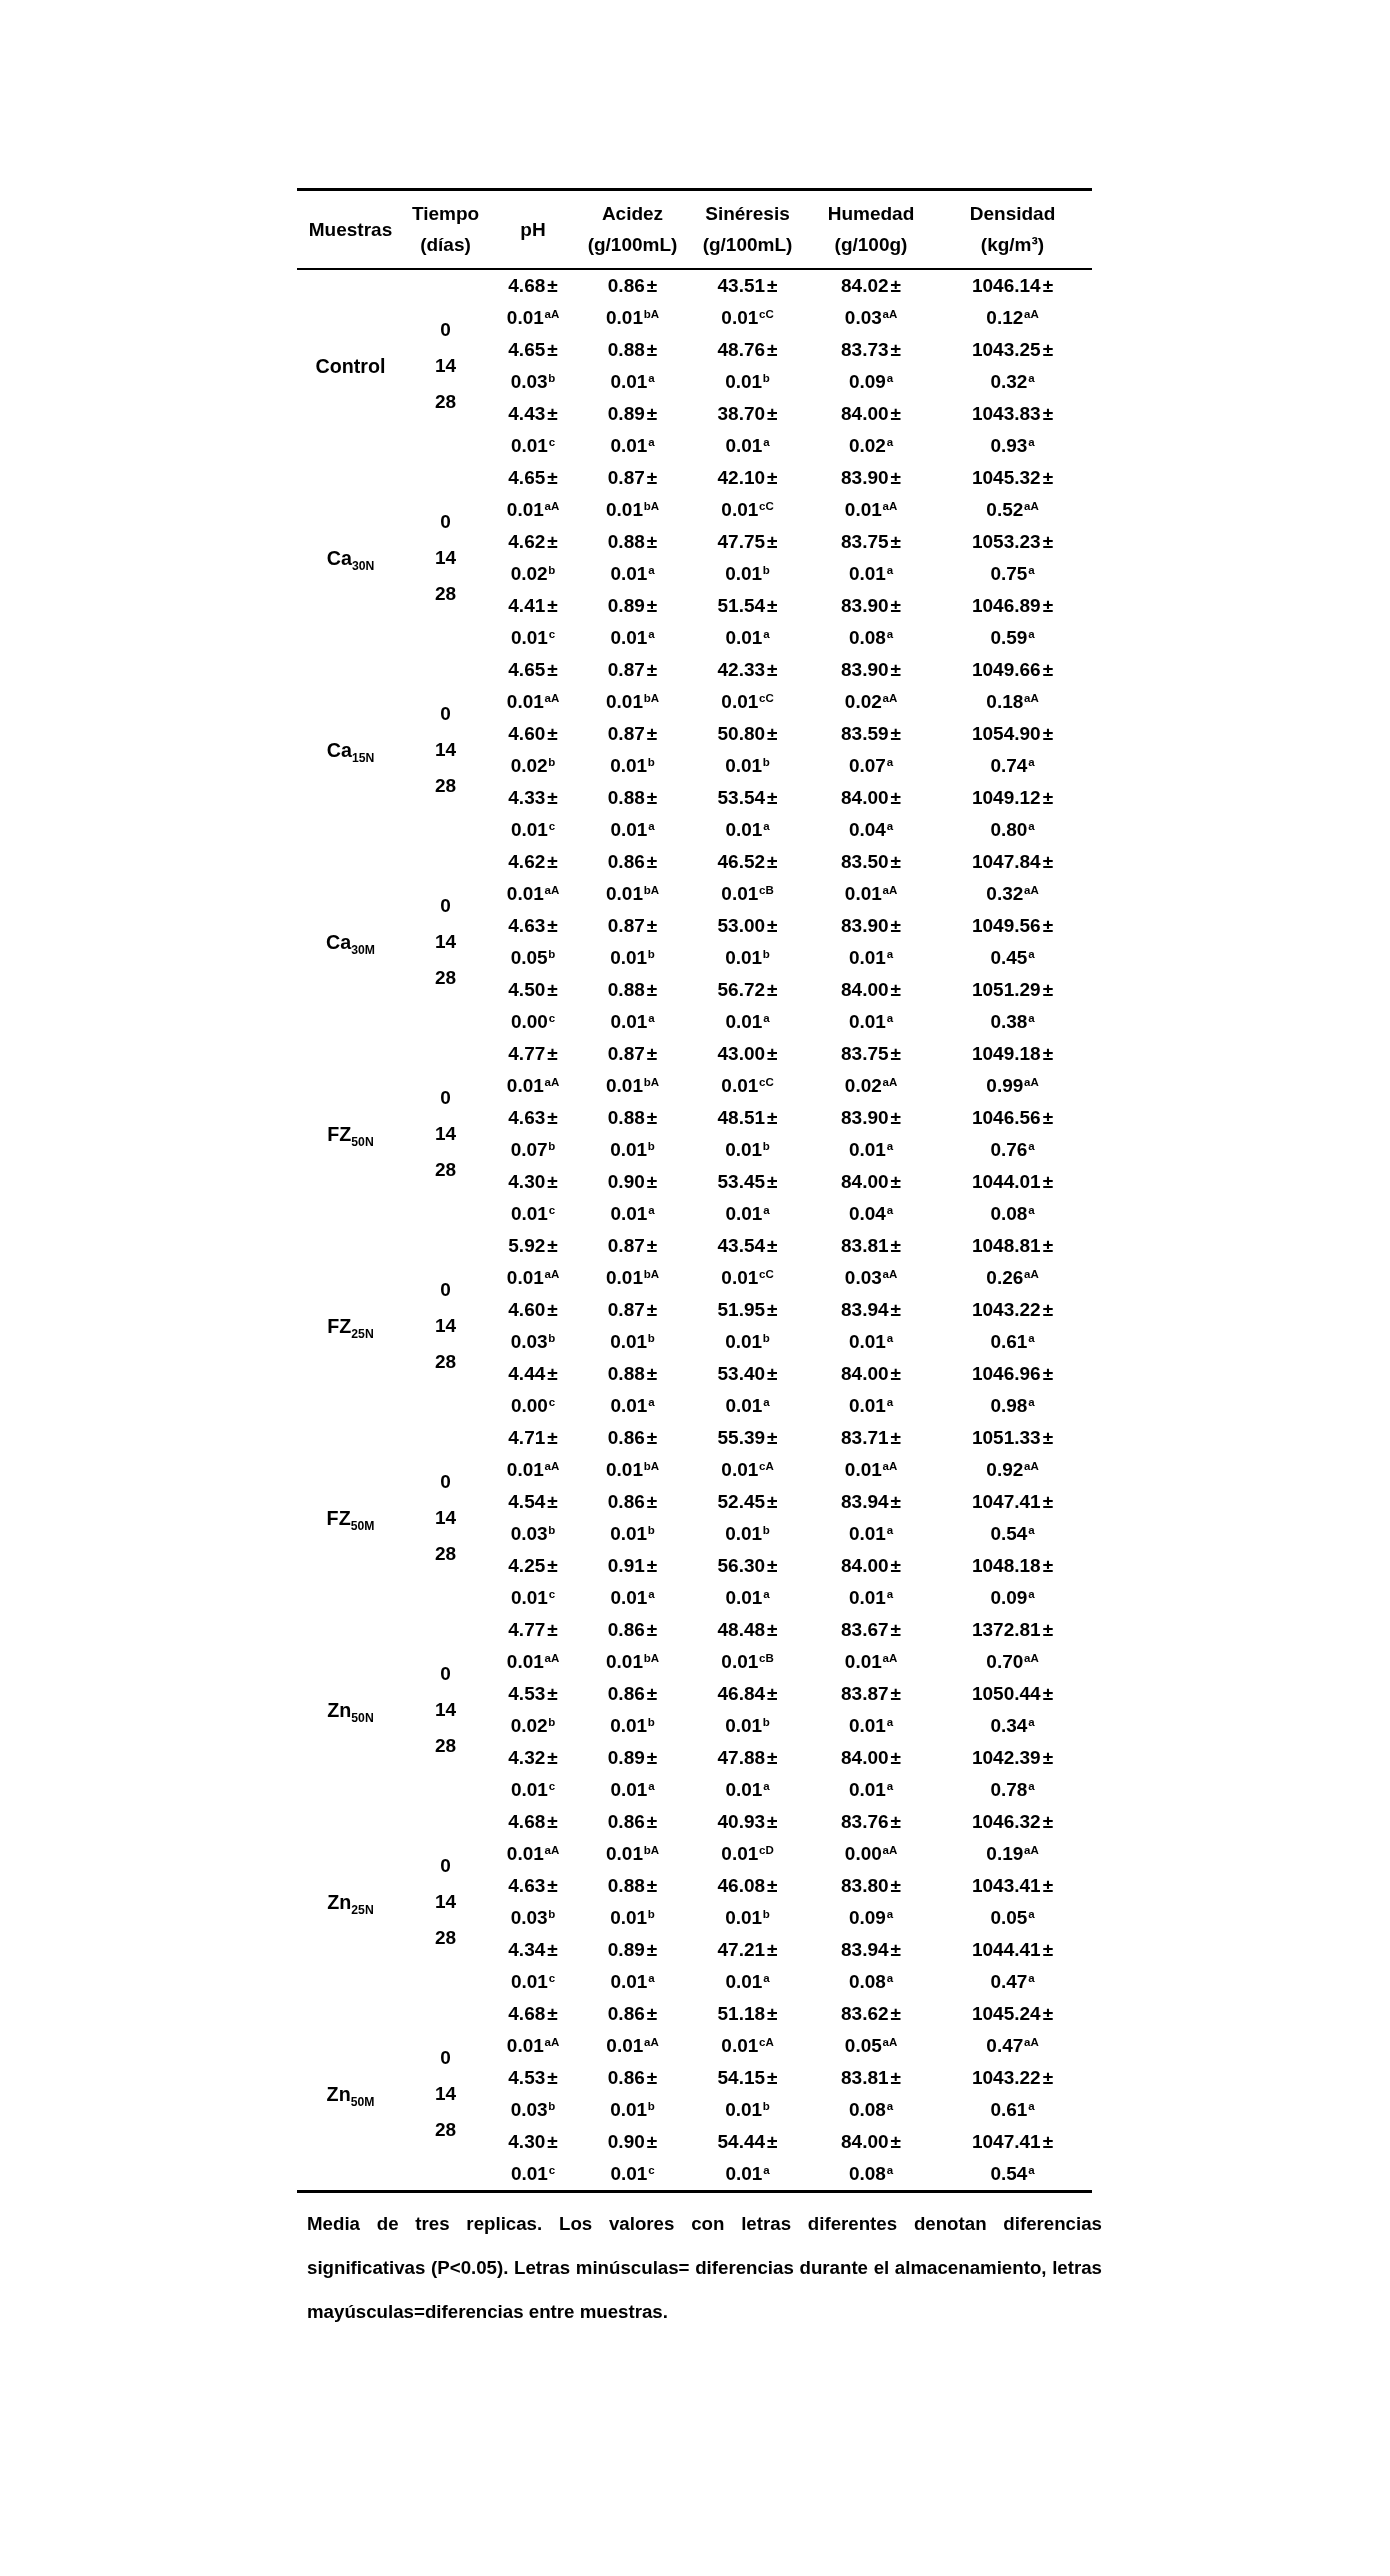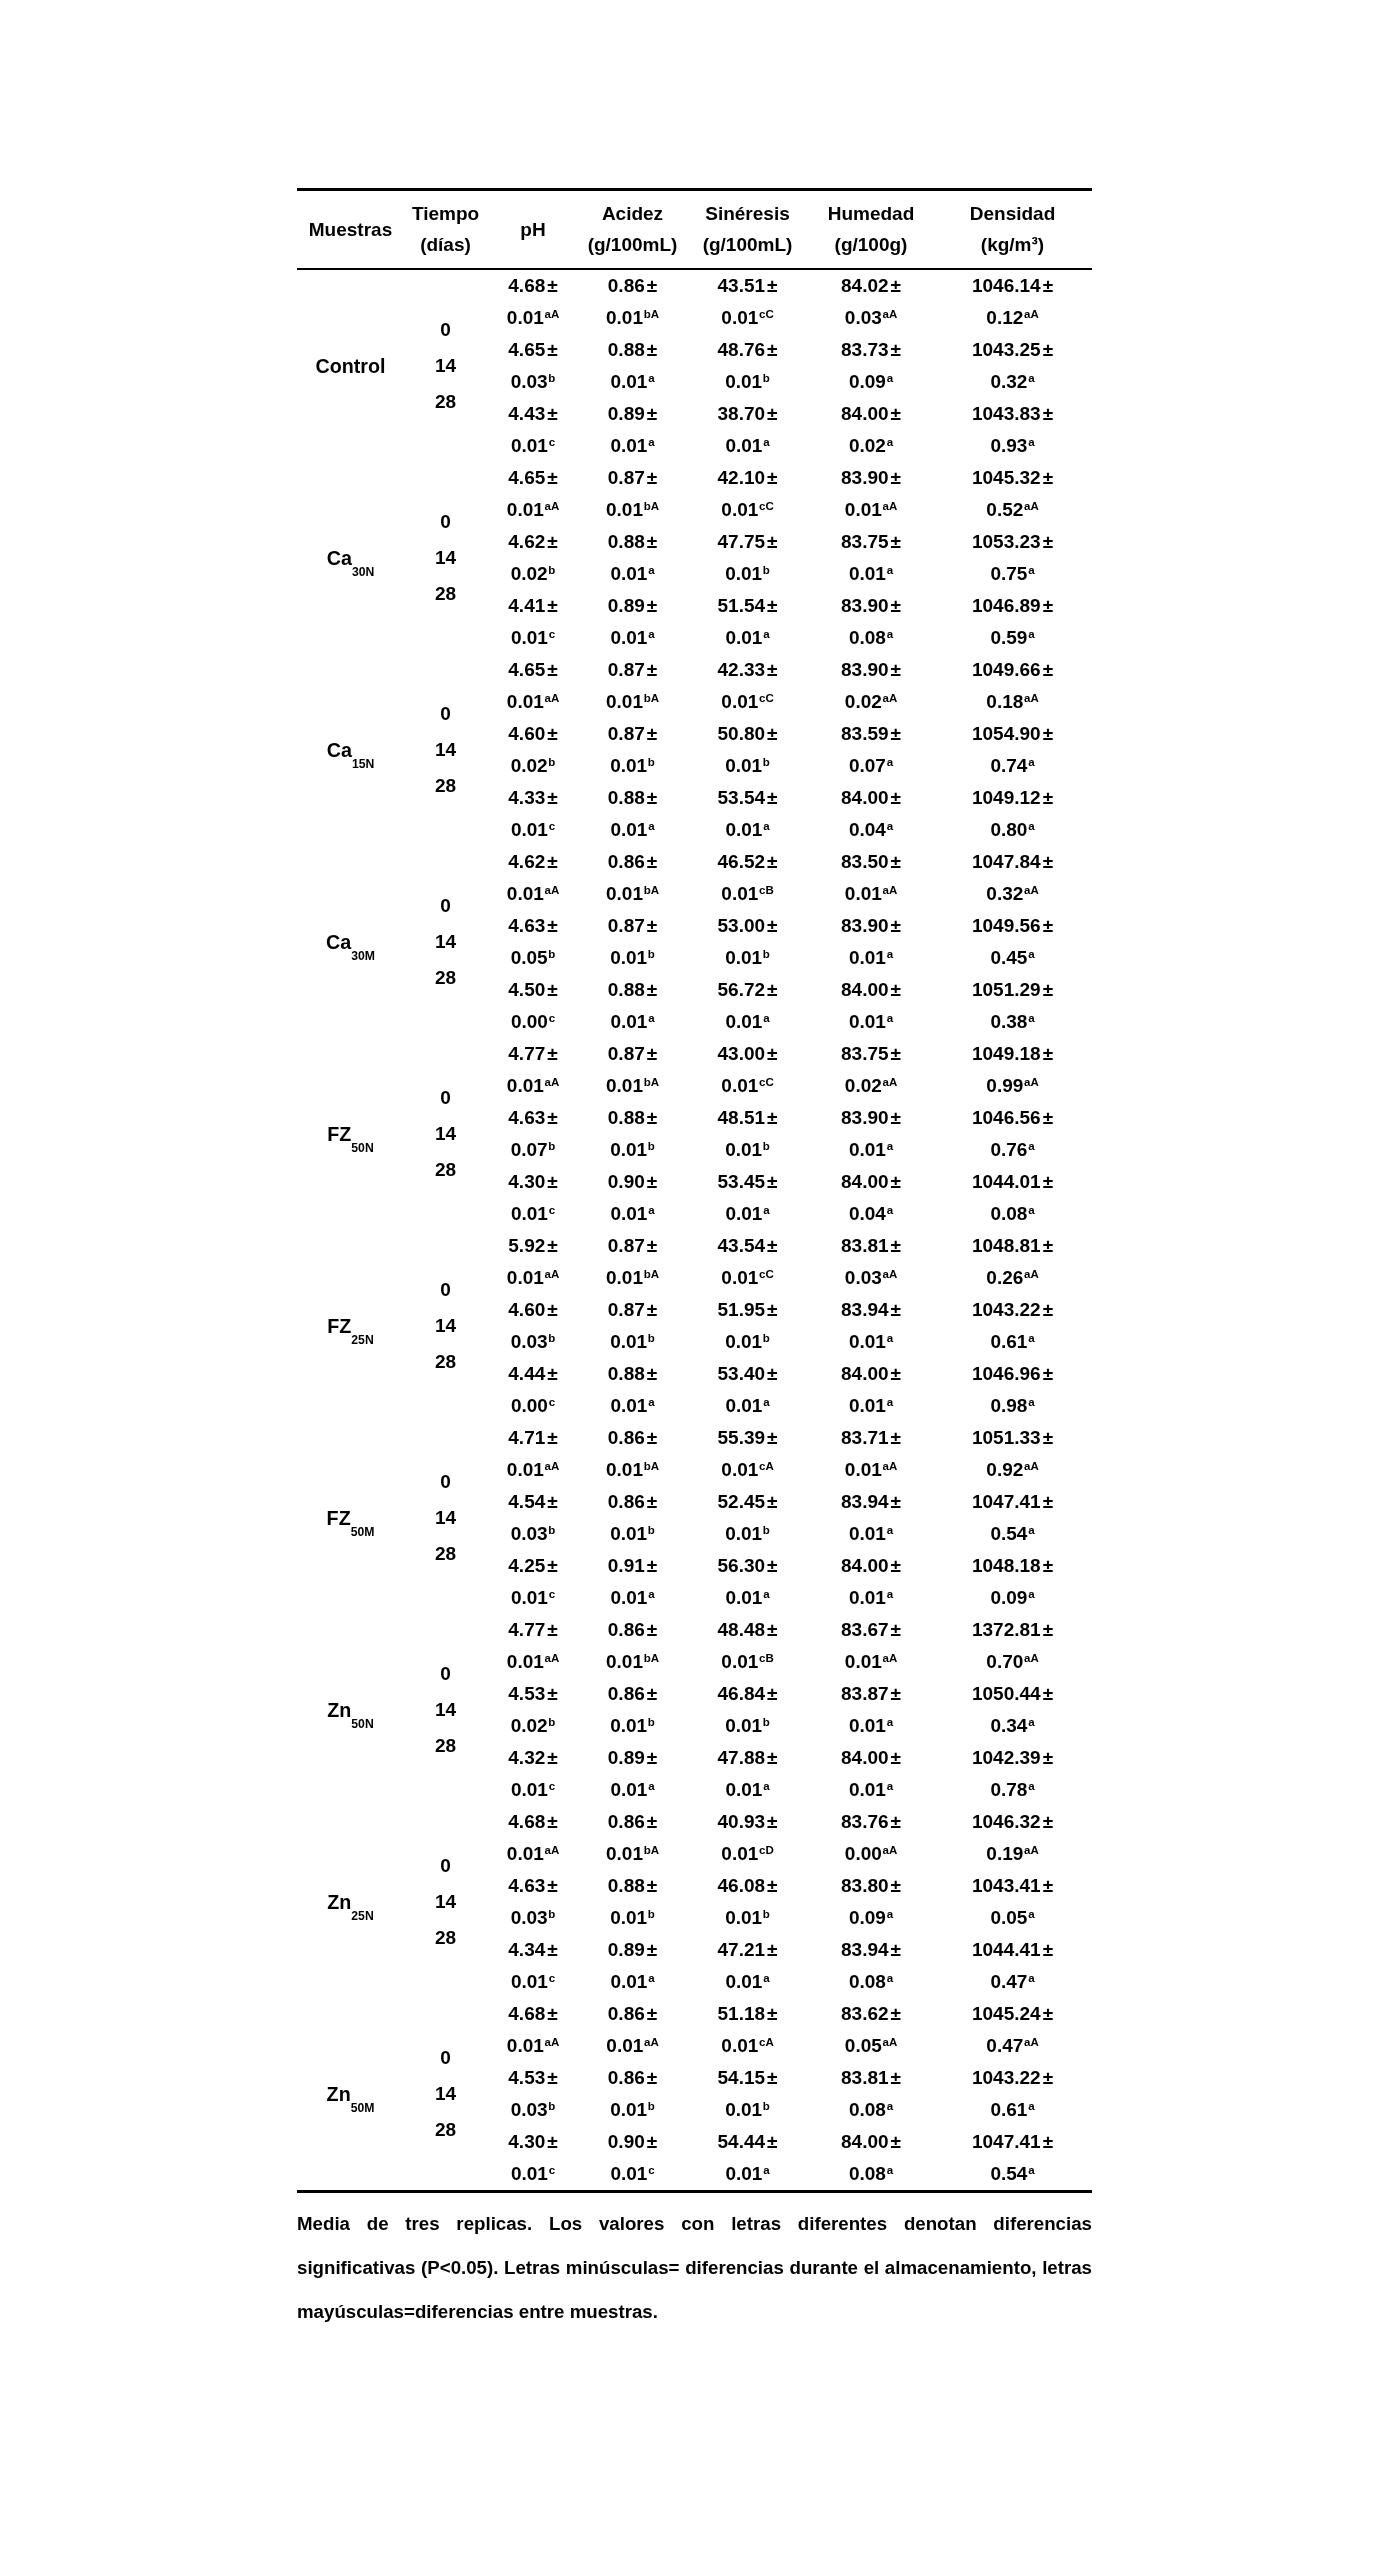--- a/index.html
+++ b/index.html
@@ -14,24 +14,24 @@
     display:grid;
     grid-template-columns:107px 83px 92px 107px 123px 124px 159px;
   }
   .thead{height:77px;align-items:center;}
   .hcell{text-align:center;font-size:19px;line-height:31px;}
   .scell{display:flex;align-items:center;justify-content:center;font-size:19.7px;}
   .tcell{display:flex;flex-direction:column;align-items:center;justify-content:center;font-size:19px;}
   .day{height:36px;line-height:36px;text-align:center;}
   .line{height:32px;line-height:32px;text-align:center;font-size:19px;white-space:nowrap;}
   .sup{font-size:11.5px;position:relative;top:-6.1px;margin-left:0.7px;}
-  .sub{font-size:12.2px;position:relative;top:14px;}
+  .sub{font-size:12.2px;position:relative;top:8px;}
   .pm{margin-left:2px;}
   .footnote{
-    position:absolute;left:297px;top:2202px;width:795px;margin:0;
+    position:absolute;left:307px;top:2202px;width:795px;margin:0;
     font-size:18.7px;line-height:44px;text-align:justify;
   }
 </style>
 </head>
 <body>
 
 <div class="sheet">
   <div class="ptable">
     <div class="rule"></div>
     <div class="thead">

